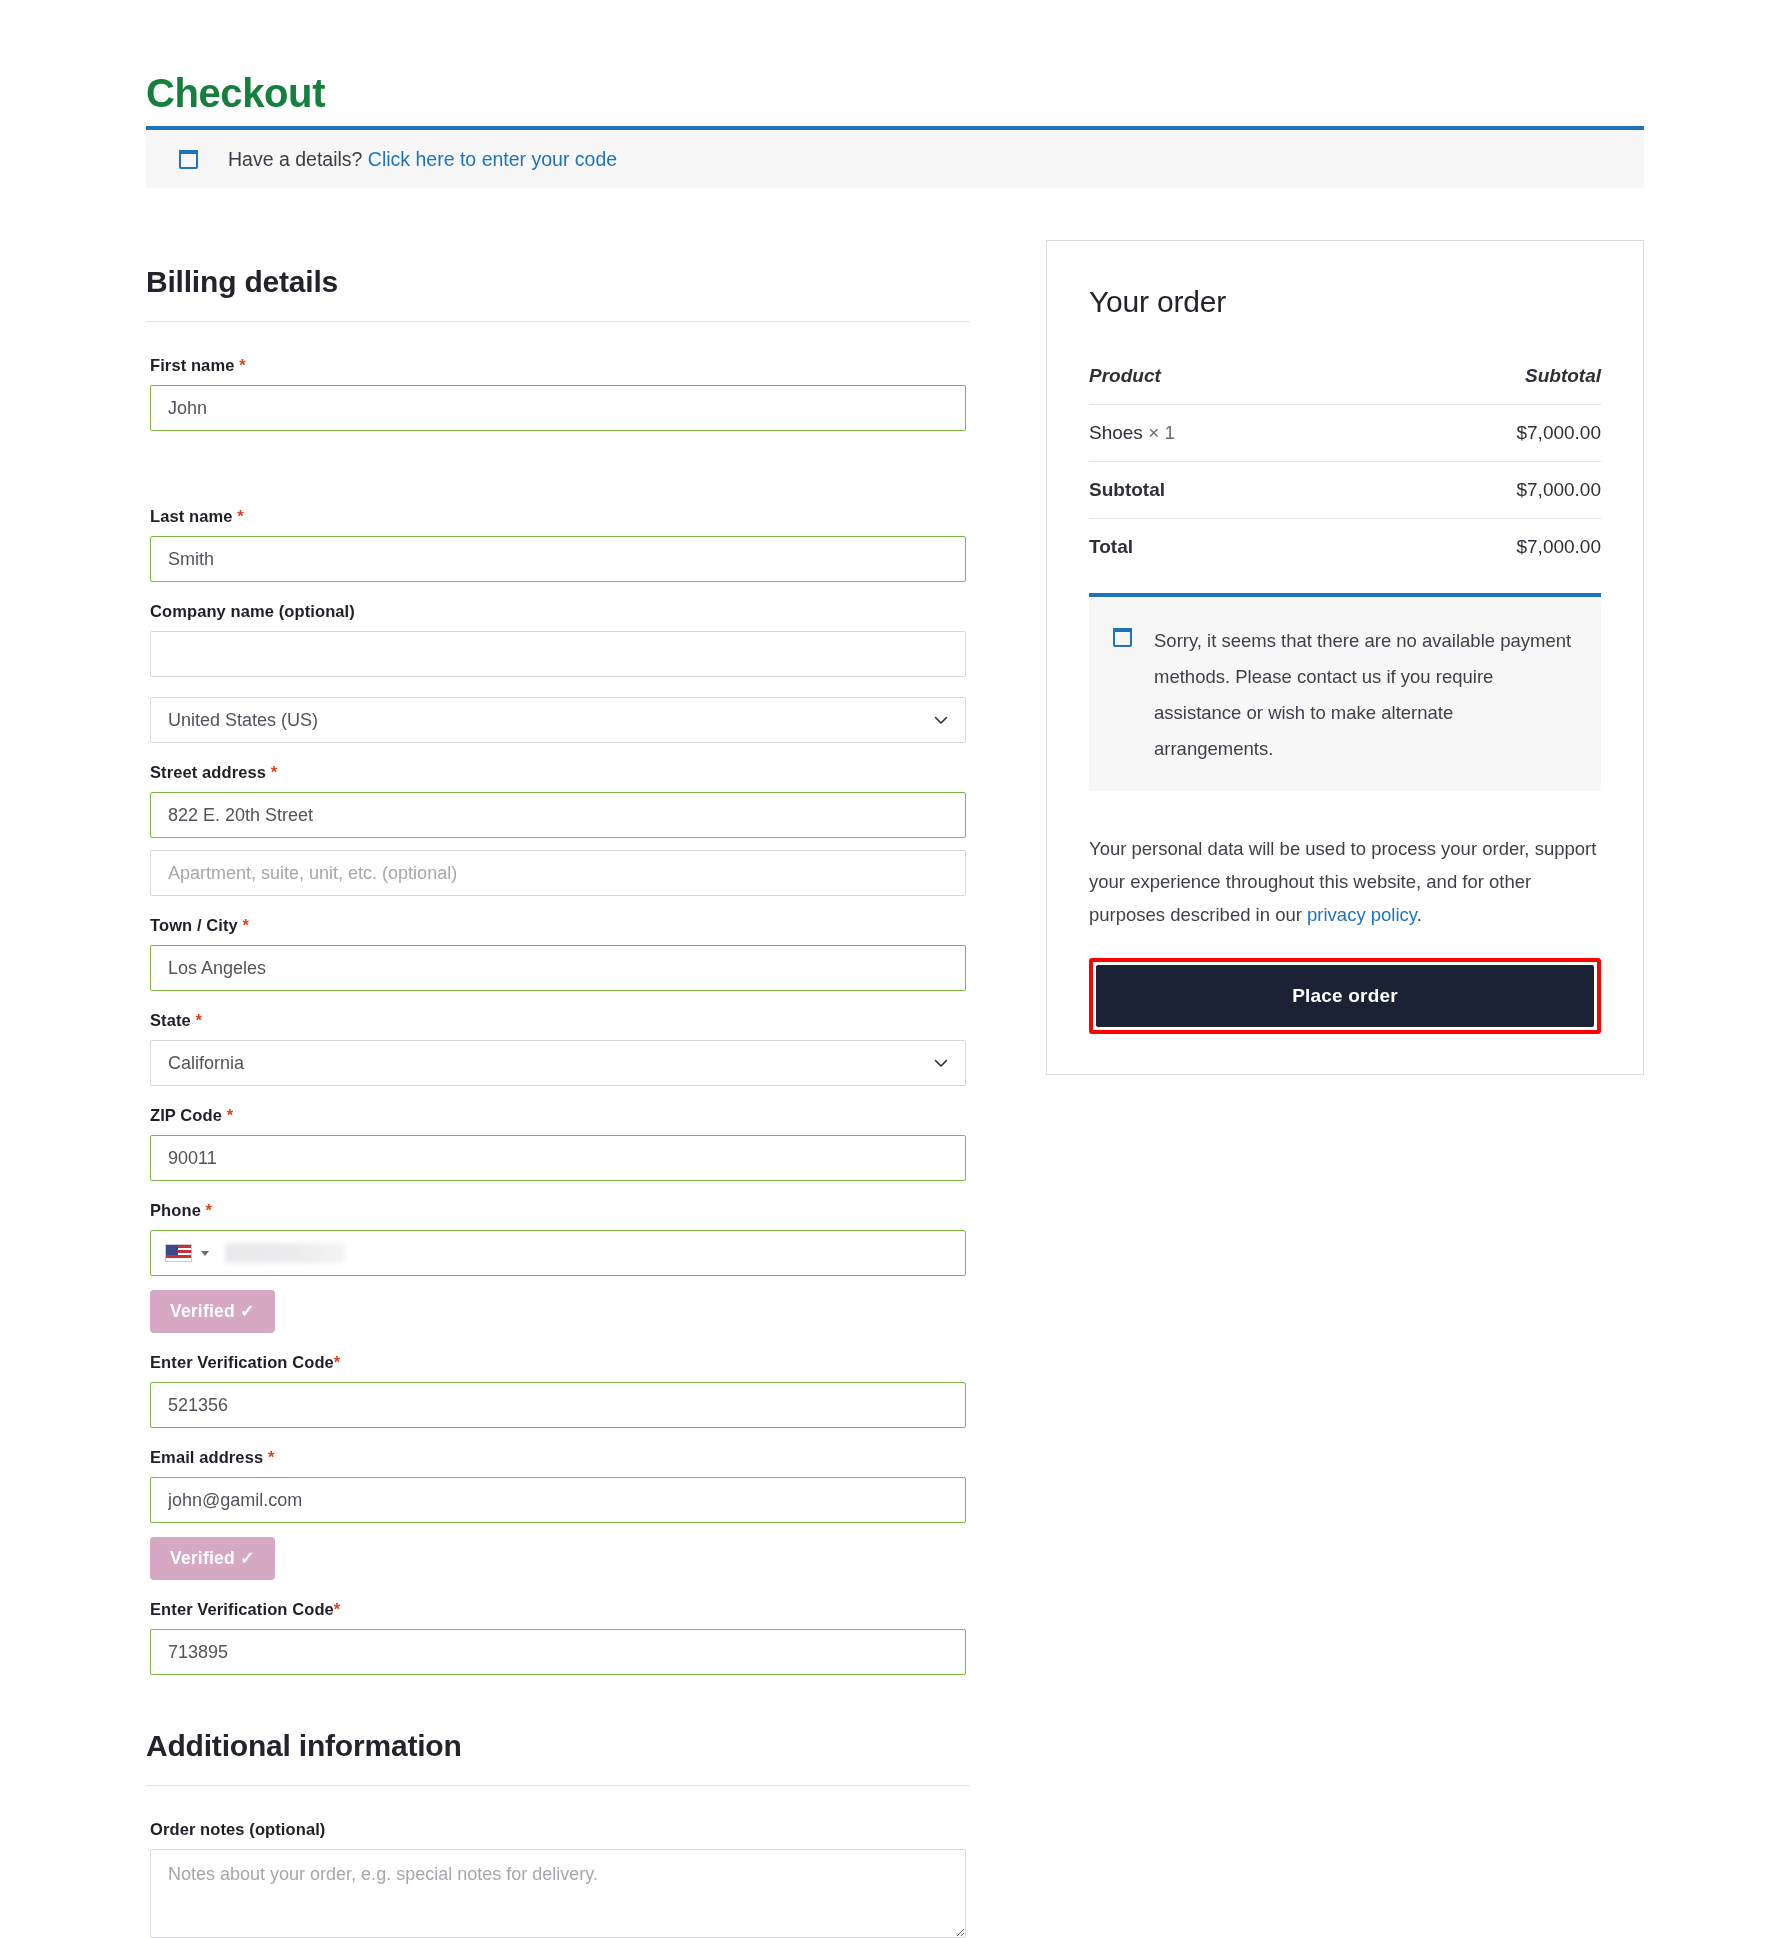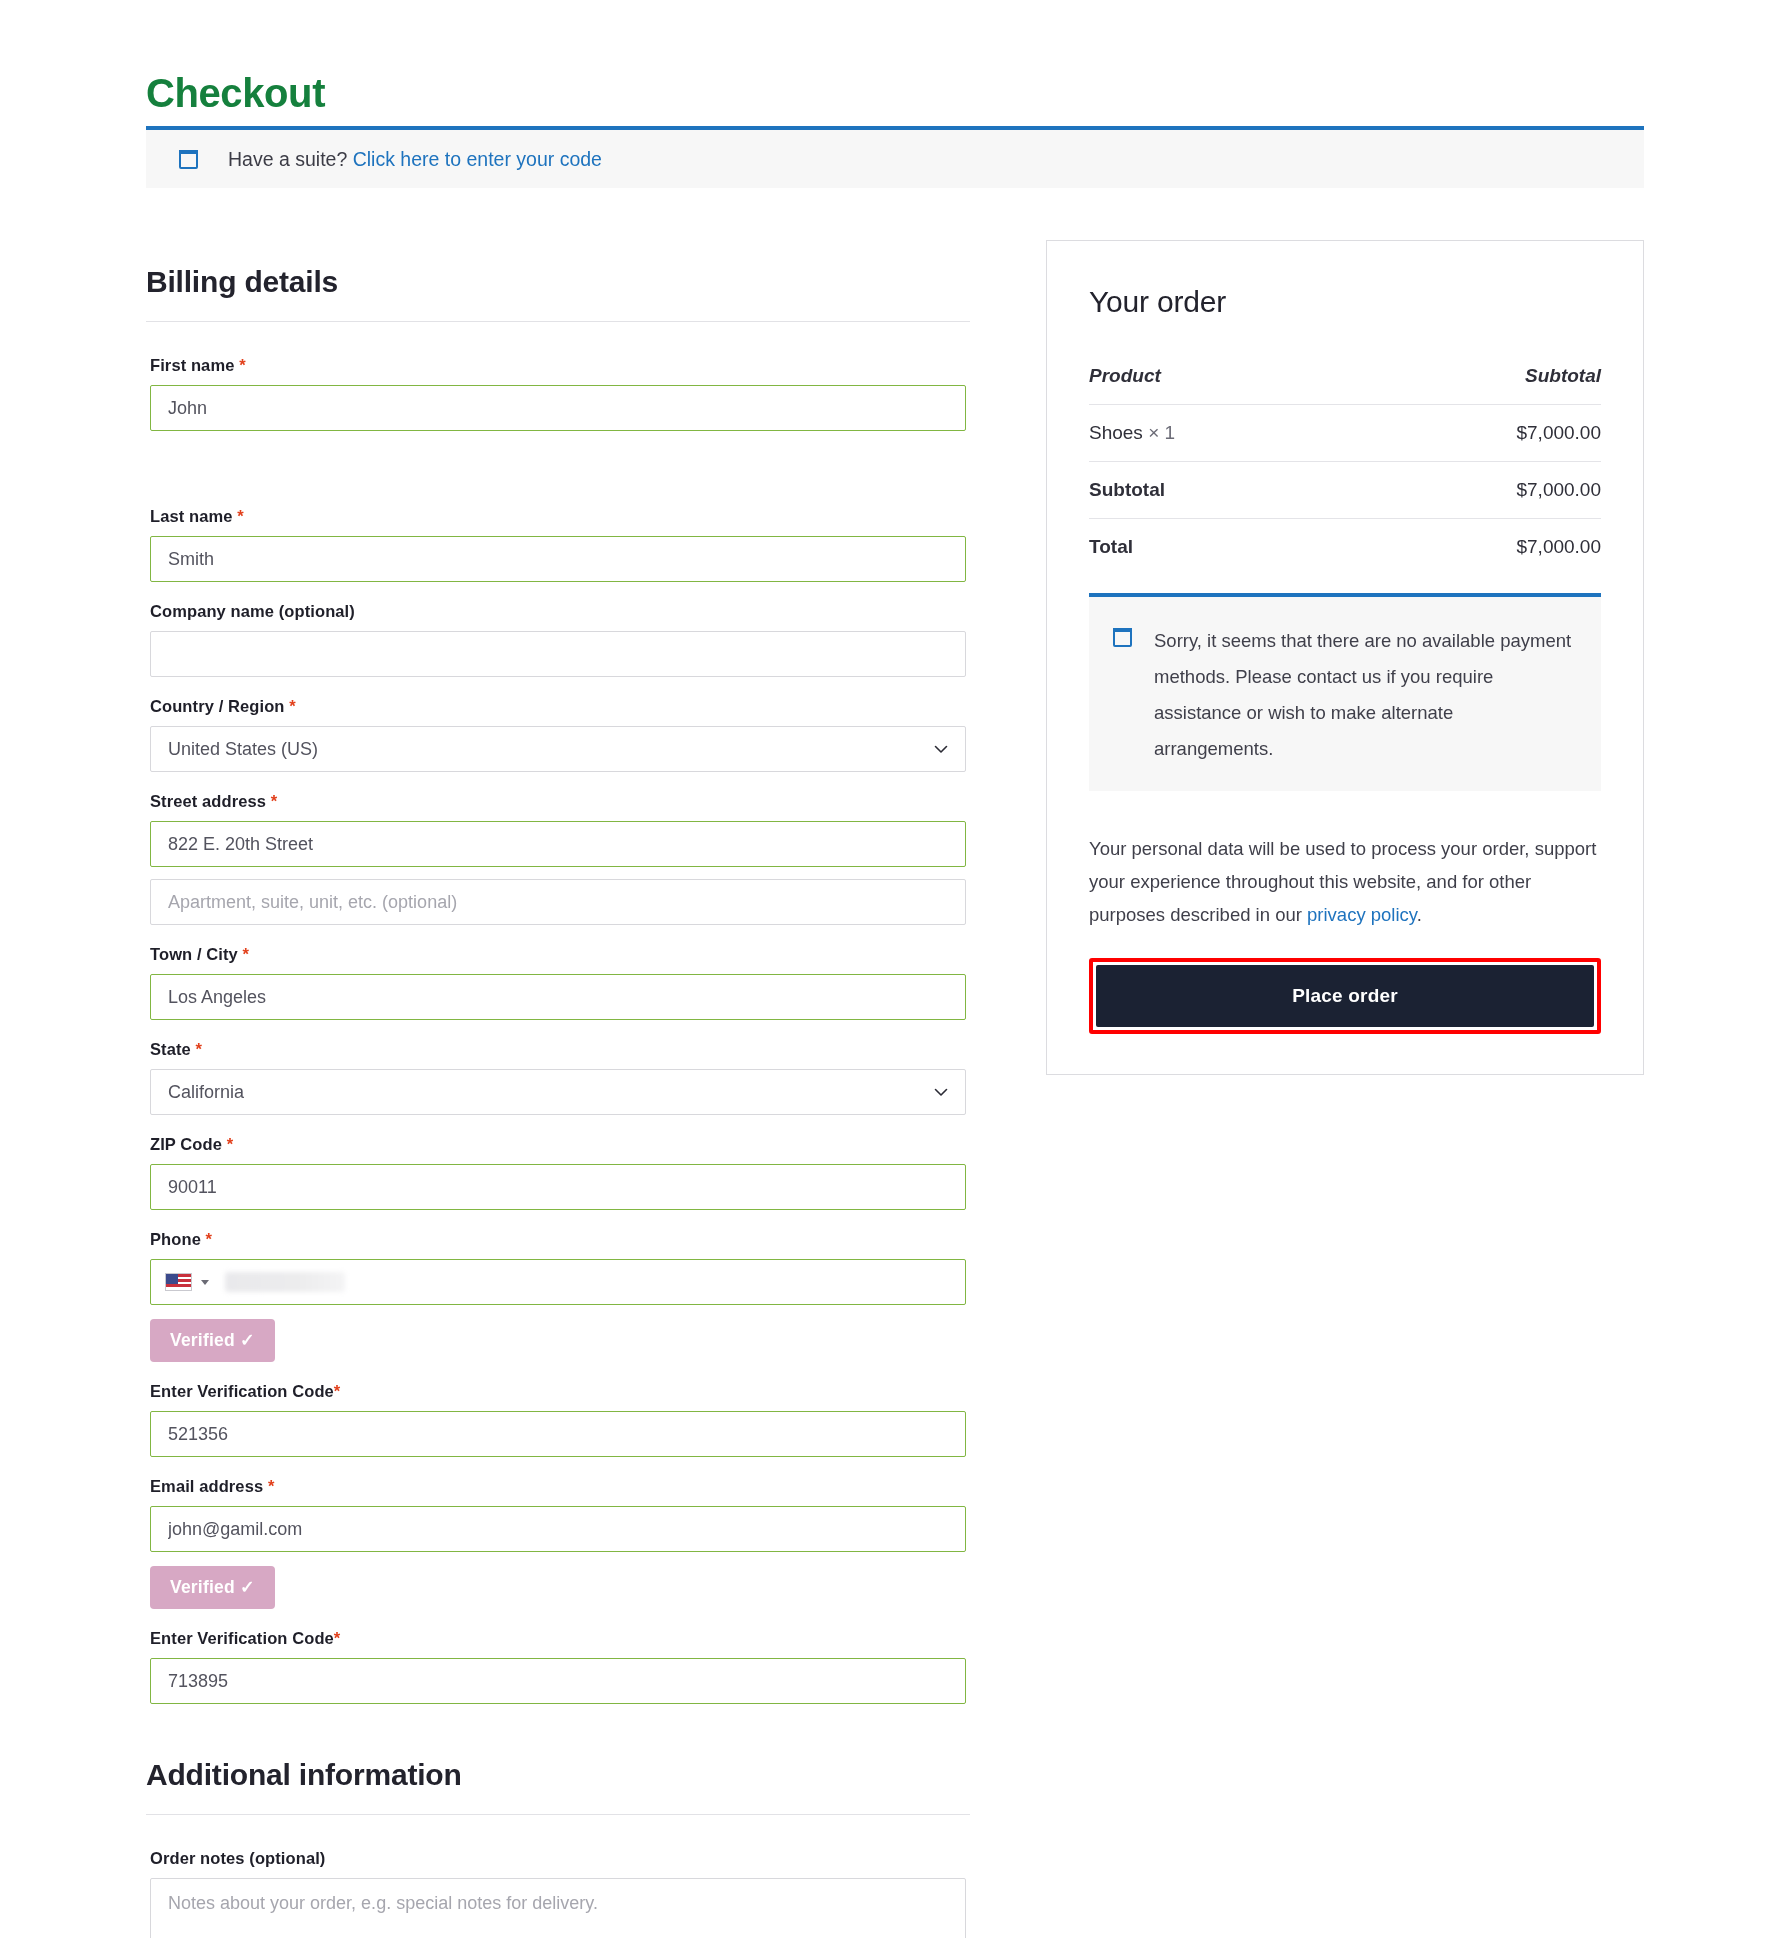--- a/index.html
+++ b/index.html
@@ -281,21 +281,21 @@
 </head>
 <body>
 
 <div class="page">
 
   <h1 class="page-title">Checkout</h1>
 
   <div class="coupon-bar">
     <span class="cp-icon"></span>
     <span class="coupon-text">
-      <span>Have a suite?</span>
+      <span>Have a details?</span>
       <span class="coupon-link">Click here to enter your code</span>
     </span>
   </div>
 
   <div class="billing">
     <h2 class="section-title">Billing details</h2>
 
     <div class="fields">
 
       <div class="row2">
@@ -314,24 +314,20 @@
           <input class="inp ok" type="text" value="Smith" style="">
         </div>
       </div>
 
       <div class="fl">
         <label class="lbl">Company name (optional)</label>
         <input class="inp" type="text" value="" style="">
       </div>
 
       <div class="fl">
-        <label class="lbl">
-          <span>Country / Region</span>
-          <span class="req">*</span>
-        </label>
         <div class="sel-wrap">
           <input class="inp" type="text" readonly="" value="United States (US)" style="">
           <span class="caret">
             <svg width="14" height="14" viewBox="0 0 14 14">
                 <path d="M1.5 4.5 L7 10 L12.5 4.5" fill="none" stroke="#2b2b35" stroke-width="1.6" stroke-linecap="round" stroke-linejoin="round"></path>
               </svg>
           </span>
         </div>
       </div>
 

